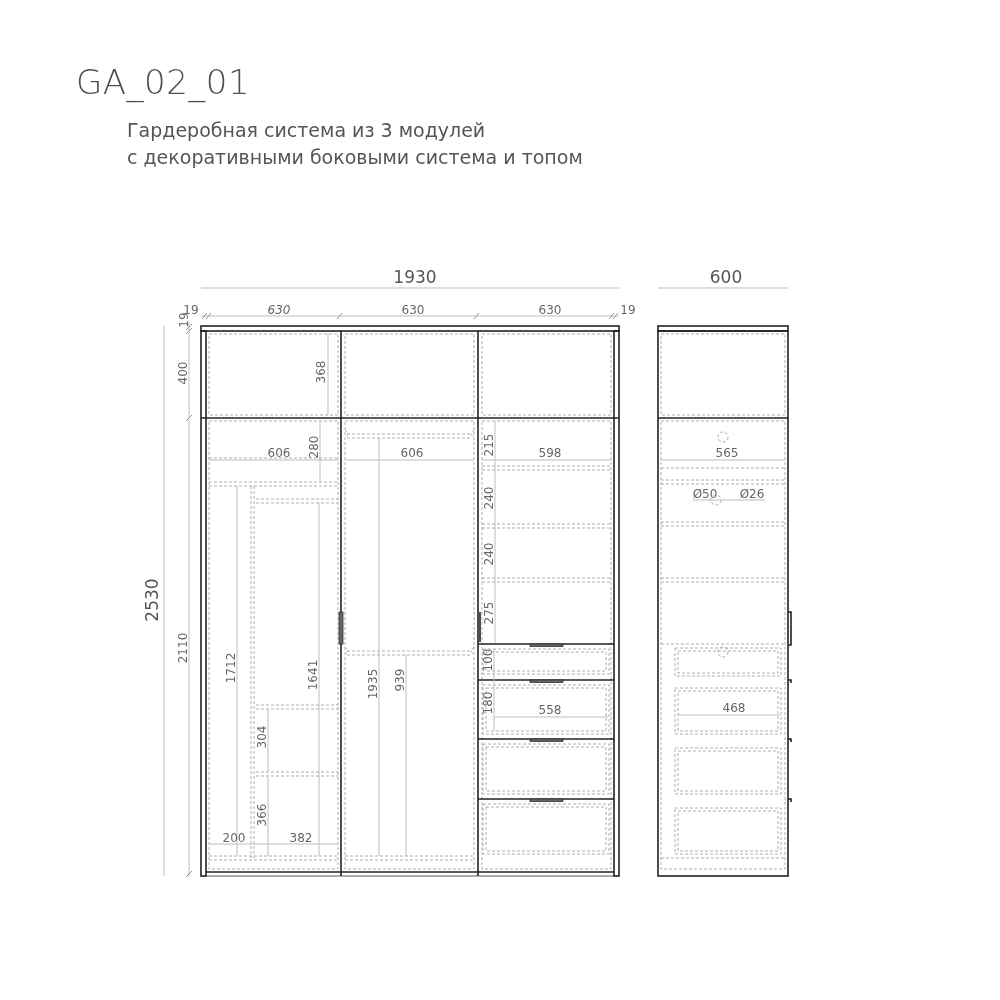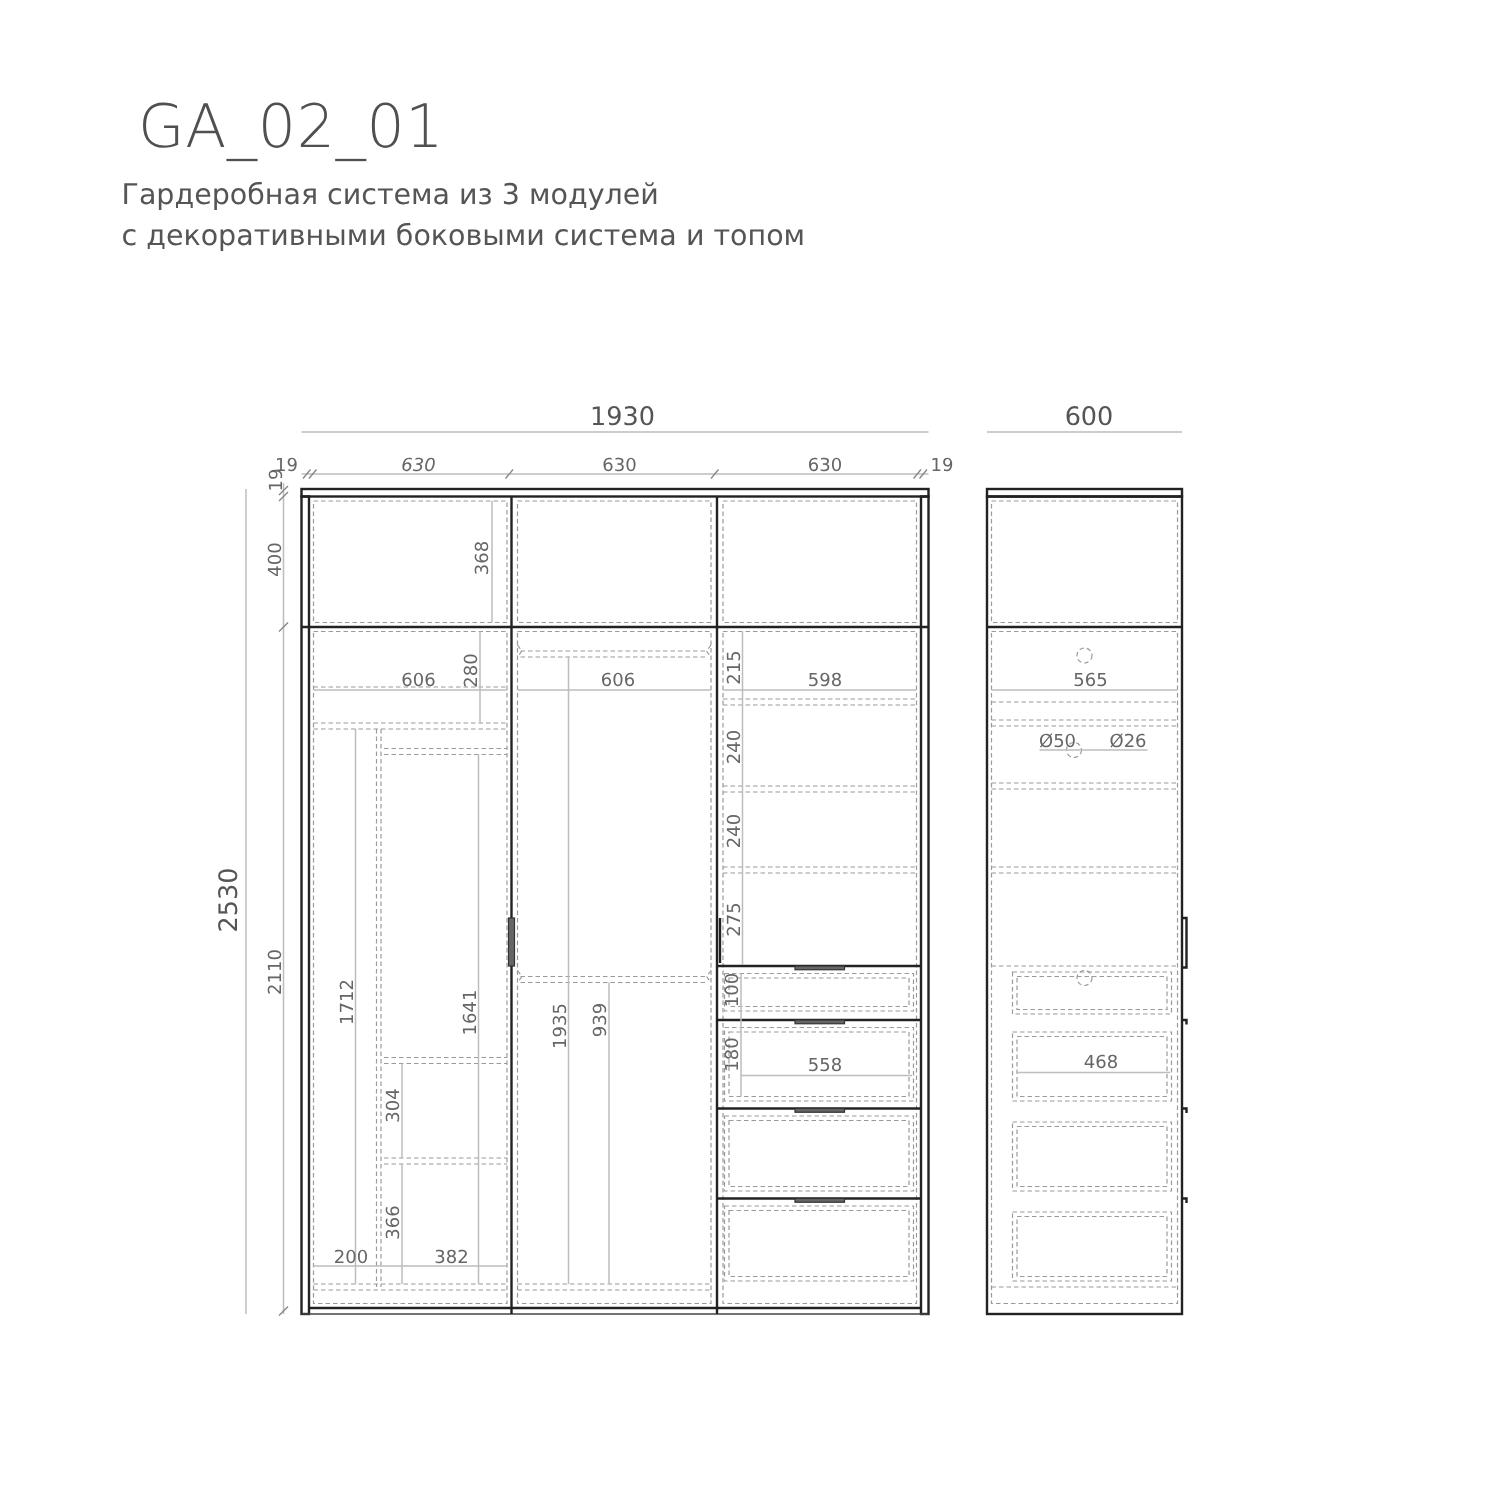--- a/index.html
+++ b/index.html
@@ -1,22 +1,22 @@
 <!DOCTYPE html>
 <html><head>
   <meta charset="utf-8">
   <style>
     html, body { margin: 0; padding: 0; background: #ffffff; }
     body { width: 1000px; height: 1000px; position: relative; overflow: hidden;
            font-family: "DejaVu Sans", sans-serif; color: #555; }
-    .title { position: absolute; left: 92px; top: 62px; font-size: 40px; font-weight: 300;
+    .title { position: absolute; left: 76px; top: 62px; font-size: 34px; font-weight: 300;
              color: #505050; letter-spacing: 0.5px; font-family: "DejaVu Sans", sans-serif; }
     .subtitle { position: absolute; left: 81px; top: 117px; font-size: 19px; line-height: 27px;
                 color: #555; font-family: "DejaVu Sans", sans-serif; }
-    .subtitle div { white-space: nowrap; }
+    .subtitle div { white-space: nowrap; margin-left: 46px; }
     svg { position: absolute; left: 0; top: 0; }
     .frame { stroke: #222; stroke-width: 1.6; fill: none; }
     .frame-thin { stroke: #444; stroke-width: 0.9; fill: none; }
     .dash { stroke: #9a9a9a; stroke-width: 0.8; fill: none; stroke-dasharray: 3 2; }
     .dim { stroke: #bdbdbd; stroke-width: 1; fill: none; }
     .tick { stroke: #888; stroke-width: 0.9; }
     .handle { fill: #666; stroke: #333; stroke-width: 0.8; }
     .dimtext { fill: #666; font-family: "DejaVu Sans", sans-serif; font-size: 12px; }
     .dimtext-lg { fill: #555; font-family: "DejaVu Sans", sans-serif; font-size: 17px; }
     .dimtext-it { fill: #666; font-family: "DejaVu Sans", sans-serif; font-size: 12px; font-style: italic; }

